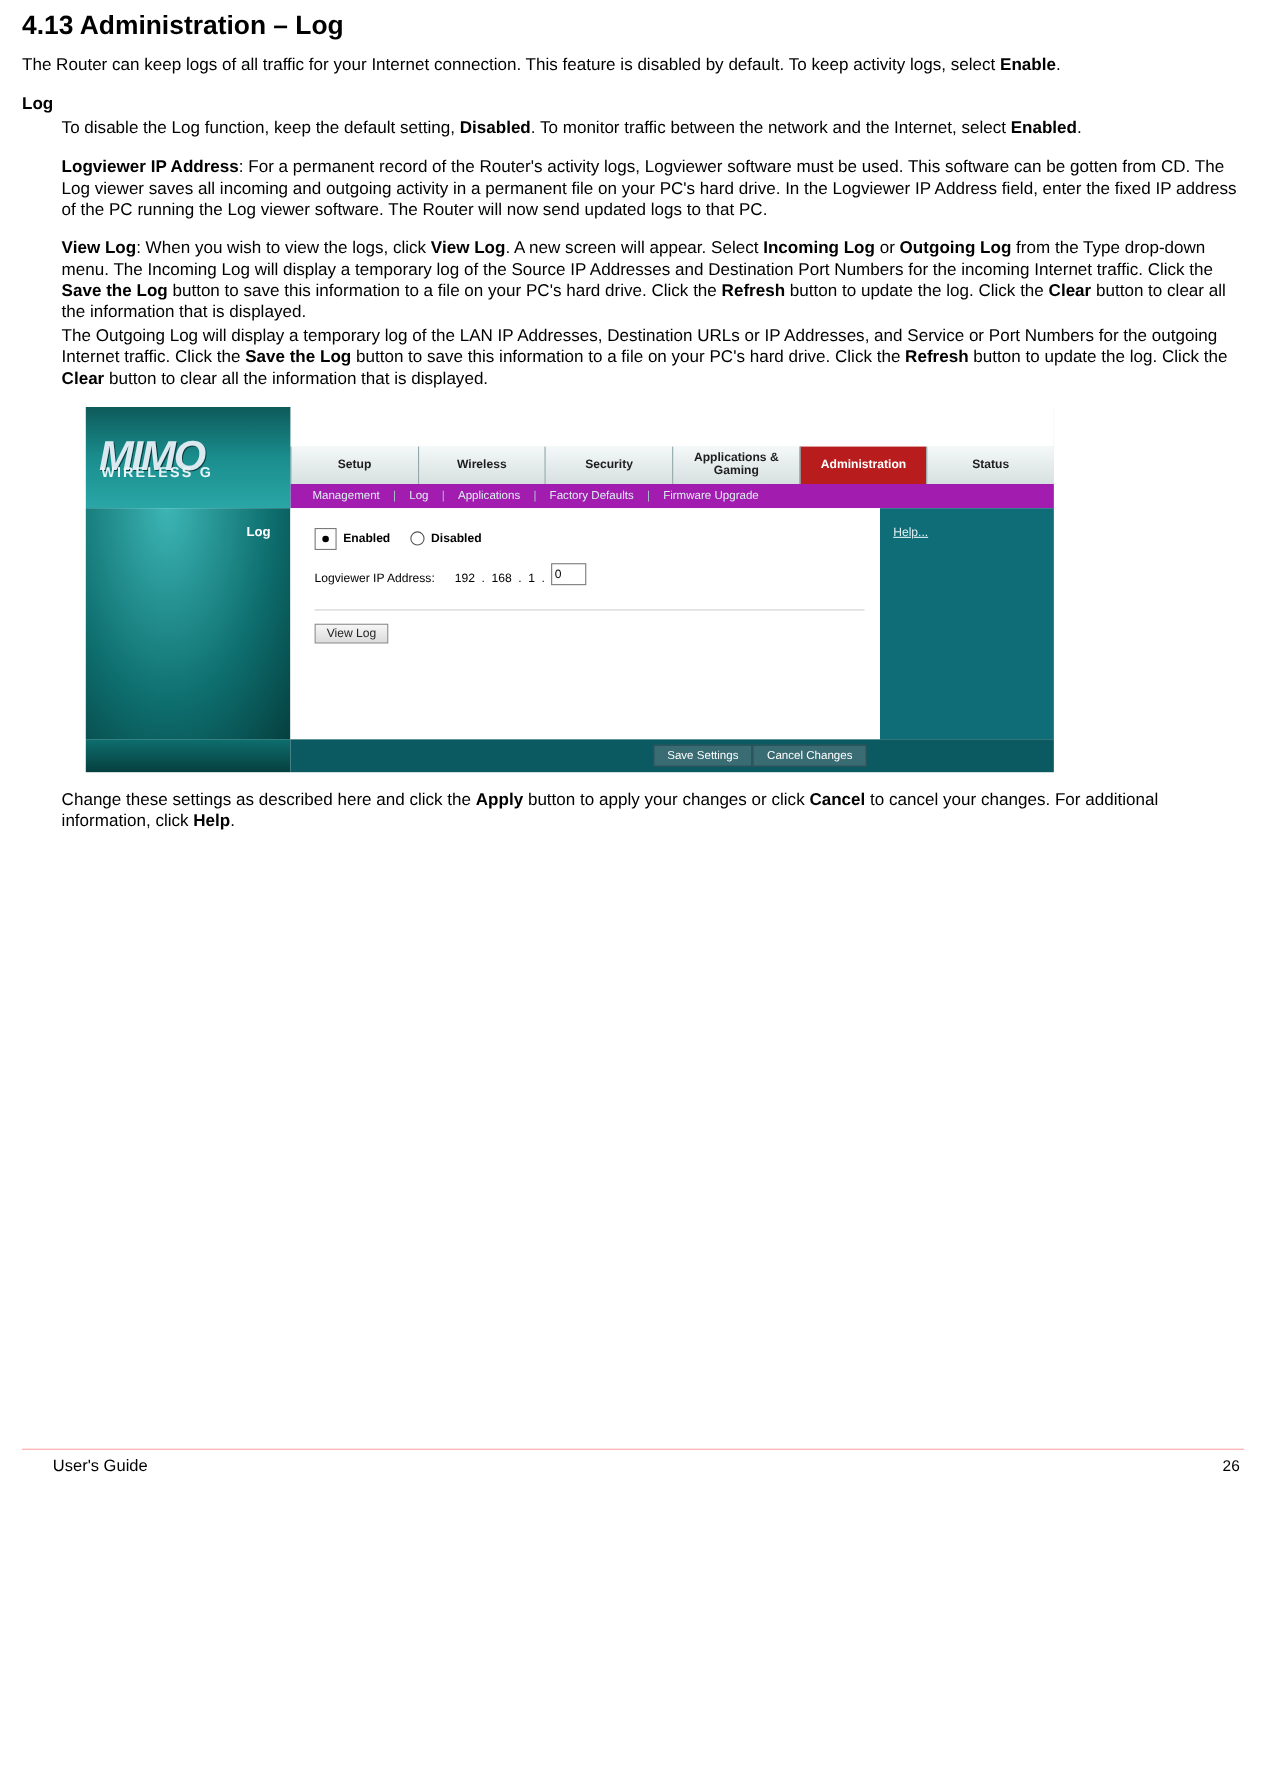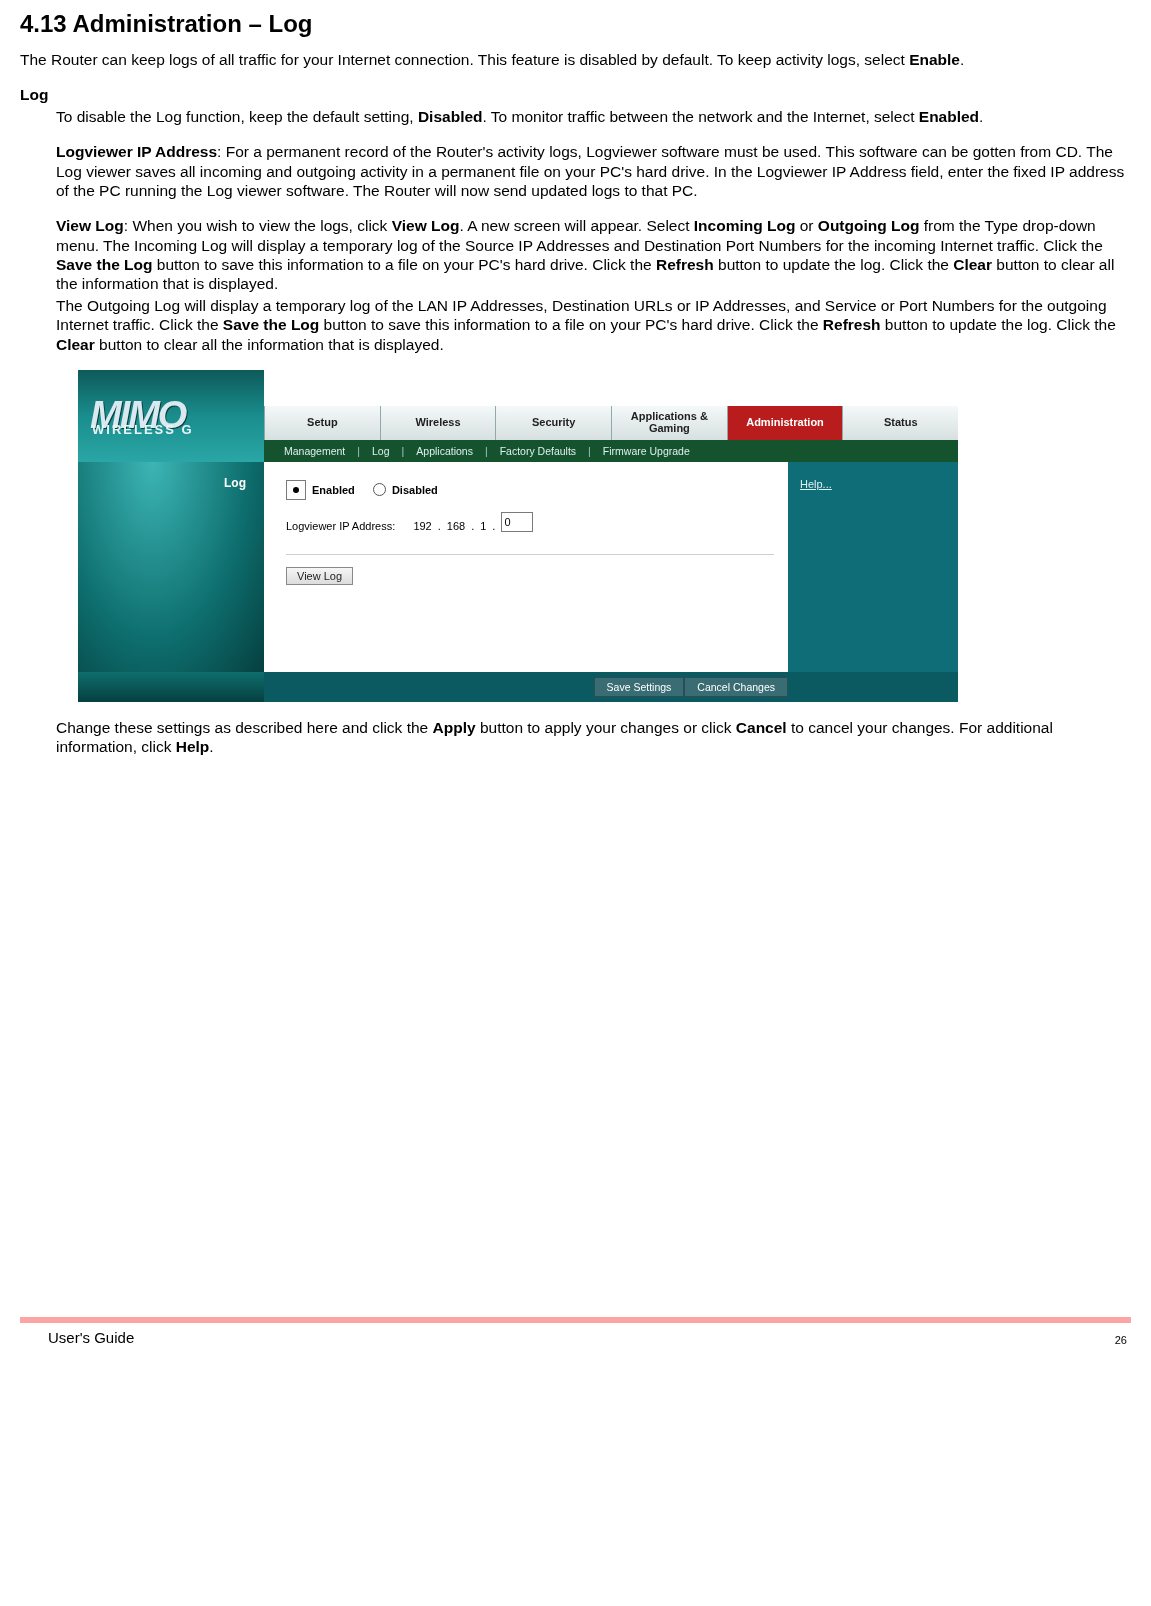--- a/index.html
+++ b/index.html
@@ -95,21 +95,21 @@
     text-align: center;
     line-height: 1.05;
     background: linear-gradient(#f4f8f8, #d7e0e0);
   }
   .rs-tab.active {
     background: #b91c1c;
     color: #ffffff;
   }
   .rs-subnav {
     height: 22px;
-    background: #14532d;
+    background: #a21caf;
     display: flex;
     align-items: center;
     padding-left: 8px;
     gap: 0;
     font-size: 10.5px;
   }
   .rs-subnav span {
     padding: 0 12px;
     color: #dfeef0;
   }
@@ -188,21 +188,21 @@
   .rs-btn {
     font-family: Verdana, Arial, sans-serif;
     font-size: 11px;
     padding: 2px 10px;
     background: linear-gradient(#f6f6f6, #dcdcdc);
     border: 1px solid #8a8a8a;
     color: #222;
     cursor: pointer;
   }
   .rs-right {
-    width: 170px;
+    width: 158px;
     background: #0e6d77;
     padding: 16px 12px;
     box-sizing: border-box;
   }
   .rs-help {
     color: #dff1f3;
     text-decoration: underline;
     font-size: 11px;
   }
   .rs-footer {
@@ -224,30 +224,29 @@
   .rs-foot-btn {
     background: #3a6c74;
     border: 1px solid #2a4e54;
     color: #ffffff;
     font-size: 10.5px;
     padding: 3px 12px;
     cursor: pointer;
   }
 
   .page-footer {
-    border-top: 6px solid #fca5a5;
+    border-top: 1px solid #fca5a5;
     margin: 560px 20px 0 20px;
     padding: 6px 4px 16px 28px;
     display: flex;
     justify-content: space-between;
     font-size: 15px;
-    align-items: flex-end;
   }
   .page-footer .pg {
-    font-size: 11px;
+    font-size: 14px;
   }
 </style>
 </head>
 <body>
 
 <div class="page">
   <h2 class="section-title">4.13 Administration – Log</h2>
 
   <p class="indent1">
     <span>The Router can keep logs of all traffic for your Internet connection. This feature is disabled by default. To keep activity logs, select </span><b>Enable</b><span>.</span>

